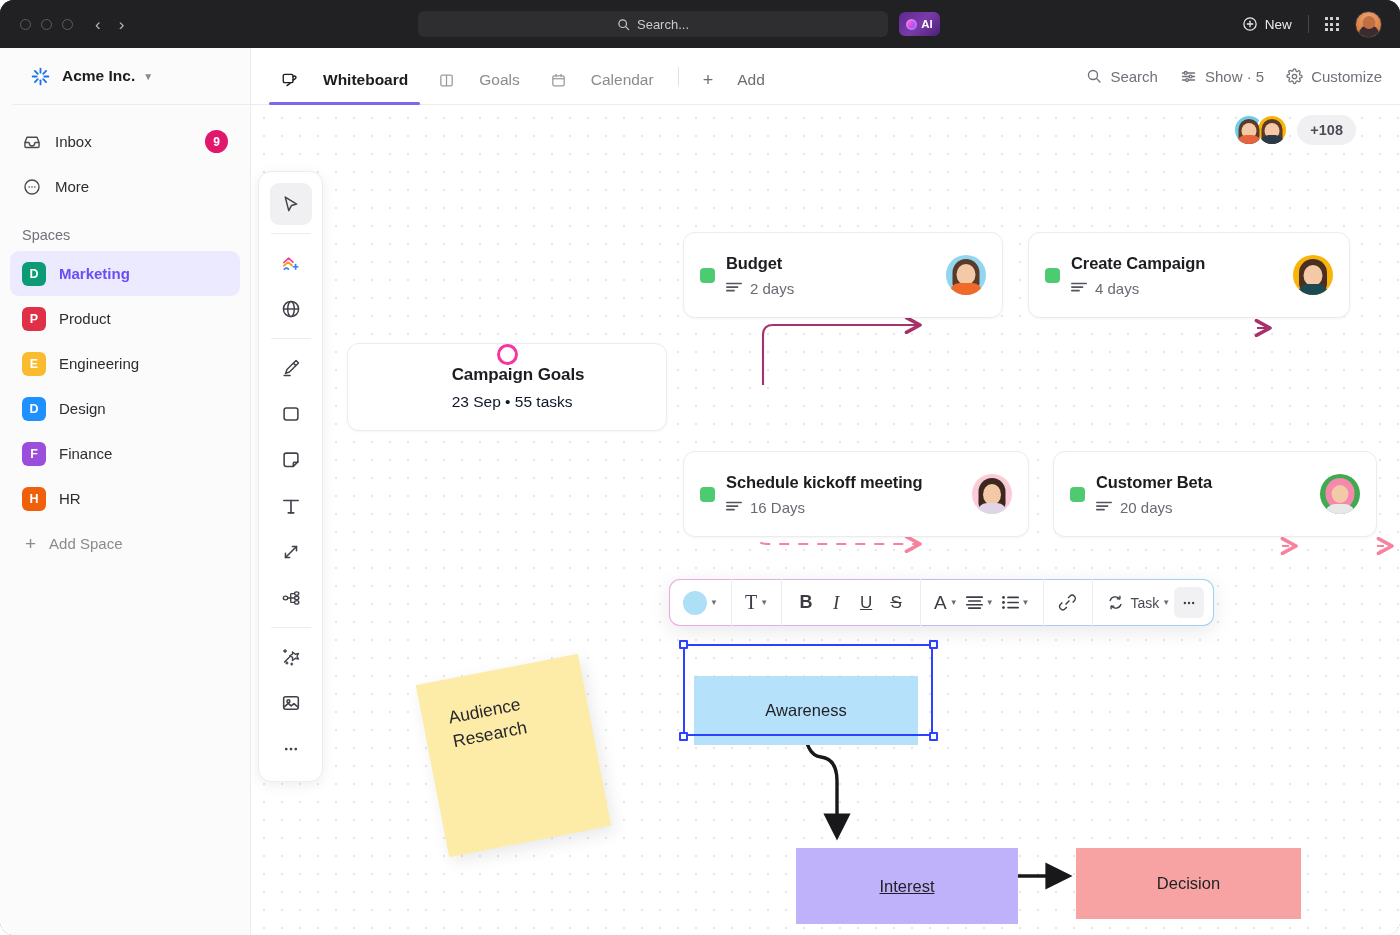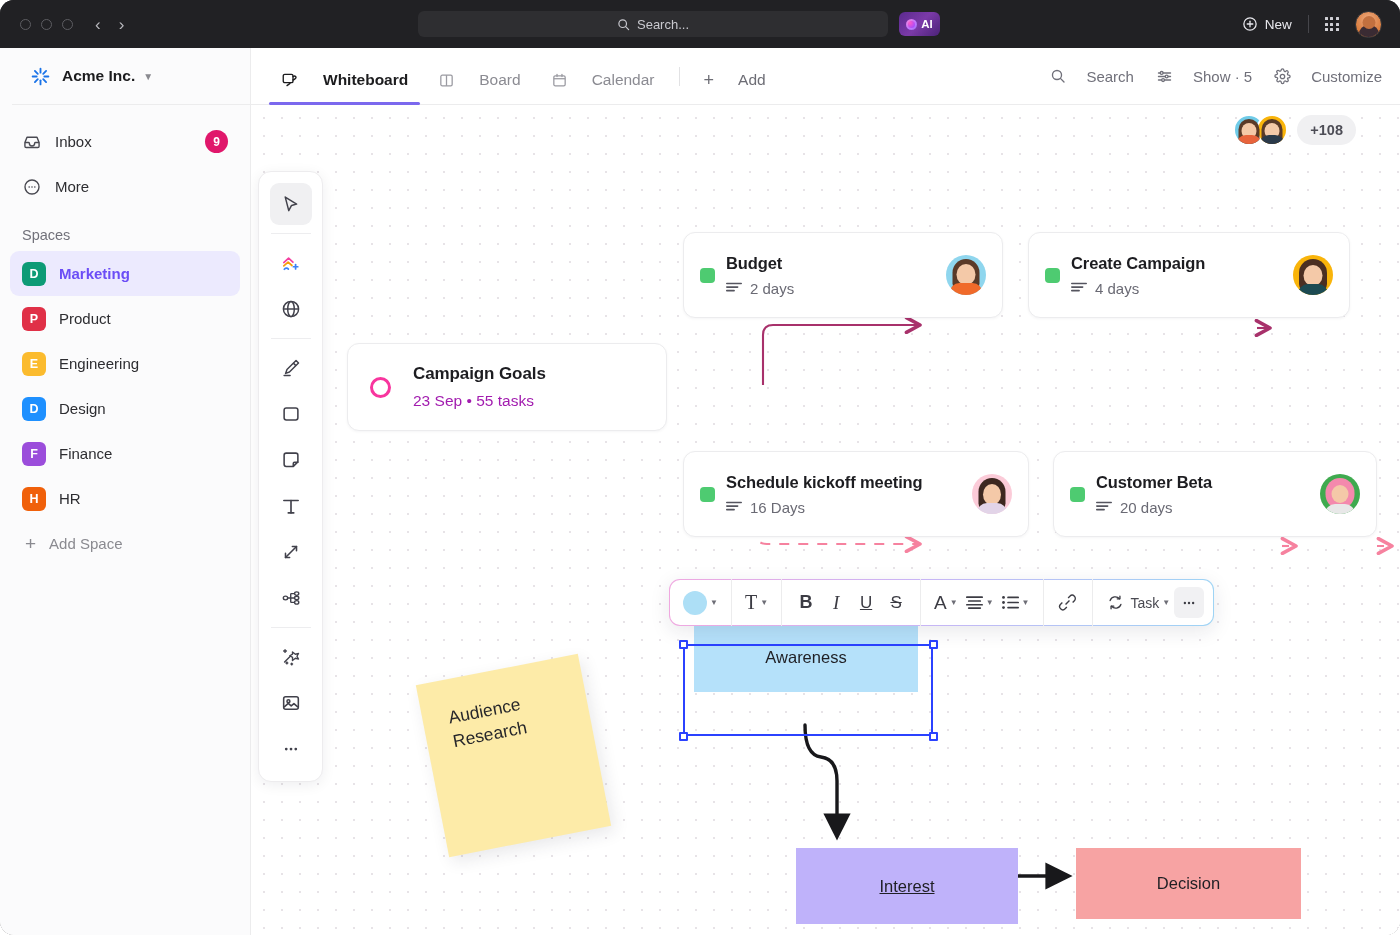--- a/index.html
+++ b/index.html
@@ -148,21 +148,21 @@
   }
   .tab.active { color: #1c1c1e; font-weight: 700; }
   .tab.active::after {
     content: ""; position: absolute; left: 0; right: 0; bottom: 0;
     height: 3px; background: #7b68ee; border-radius: 2px;
   }
   .tab-div { width: 1px; height: 19px; background: #e2e2e4; margin: 0 6px; }
   .tab.add { color: #6d6d75; font-weight: 400; }
 
   .top-right { margin-left: auto; display: flex; align-items: center; gap: 22px; }
-  .tr-item { display: flex; align-items: center; gap: 20px; color: #70707a; font-size: 15px; cursor: pointer; }
+  .tr-item { display: flex; align-items: center; gap: 8px; color: #70707a; font-size: 15px; cursor: pointer; }
 
   
   .canvas {
     position: absolute; top: 57px; left: 0; right: 0; bottom: 0;
     background-color: #ffffff;
     background-image: radial-gradient(#e7e3e7 1.1px, transparent 1.2px);
     background-size: 18px 18px;
     background-position: 4px 4px;
     overflow: hidden;
   }
@@ -213,29 +213,29 @@
   .tc-text { margin-left: 11px; flex: 1; }
   .tc-title { font-size: 16.5px; font-weight: 600; color: #1d1d21; letter-spacing: -.1px; }
   .tc-meta { display: flex; align-items: center; gap: 8px; margin-top: 7px; font-size: 15px; color: #6a6a74; }
   .tc-av { width: 40px; height: 40px; border-radius: 50%; position: relative; overflow: hidden; flex: none; }
 
   
   .goal-card {
     position: absolute; background: #fff;
     border: 1px solid #ececee; border-radius: 12px;
     box-shadow: 0 1px 3px rgba(25,25,50,.045);
-    display: flex; align-items: center; padding: 0 22px;
+    display: flex; align-items: center; padding: 0 22px; flex-direction: column;
   }
   .goal-ring {
     width: 21px; height: 21px; border-radius: 50%;
     border: 3.4px solid #f8359e; flex: none;
   }
   .goal-text { margin-left: 22px; }
   .goal-title { font-size: 17px; font-weight: 600; color: #1d1d21; letter-spacing: -.1px; }
-  .goal-meta { margin-top: 8px; font-size: 15.5px; color: #a21caf; }
+  .goal-meta { margin-top: 8px; font-size: 15.5px; color: #0f172a; }
 
   
   .sticky {
     position: absolute; width: 165px; height: 175px;
     background: #fdeba8; transform: rotate(-11deg);
     box-shadow: 3px 6px 16px rgba(40,40,60,.10);
     padding: 26px 0 0 26px;
   }
   .sticky-txt { font-size: 17.5px; color: #27272b; line-height: 1.38; font-weight: 400; }
 
@@ -412,21 +412,21 @@
               <path d="M16 7.5c3-2 5 .5 3.5 2.2-1.4 1.6-3.5 2.3-3.5 2.3" stroke-linecap="round"></path>
               <path d="M8 19.5l4-3" stroke-linecap="round"></path>
             </svg>
             <span>Whiteboard</span>
           </div>
           <div class="tab">
             <svg width="17" height="17" viewBox="0 0 24 24" fill="none" stroke="#9a9aa1" stroke-width="1.8">
               <rect x="4" y="4.5" width="16" height="15" rx="2"></rect>
                 <line x1="12" y1="4.5" x2="12" y2="19.5"></line>
             </svg>
-            <span>Board</span>
+            <span>Goals</span>
           </div>
           <div class="tab">
             <svg width="17" height="17" viewBox="0 0 24 24" fill="none" stroke="#9a9aa1" stroke-width="1.8">
               <rect x="4" y="5.5" width="16" height="14" rx="2"></rect>
                 <line x1="4" y1="9.5" x2="20" y2="9.5"></line>
               <line x1="8.5" y1="3.5" x2="8.5" y2="6.5" stroke-linecap="round"></line>
               <line x1="15.5" y1="3.5" x2="15.5" y2="6.5" stroke-linecap="round"></line>
             </svg>
             <span>Calendar</span>
           </div>
@@ -700,21 +700,21 @@
         <svg style="position:absolute;left:0;top:0;width:1149px;height:830px;pointer-events:none;">
           <defs>
             <marker id="ah-black" markerWidth="10" markerHeight="10" refX="5" refY="5" orient="auto">
               <path d="M1,1 L9,5 L1,9 Z" fill="#18181b"></path>
             </marker>
           </defs>
           <path d="M554,620 Q554,650 570,652 Q586,654 586,676 L586,722" fill="none" stroke="#18181b" stroke-width="3.4" stroke-linecap="round" marker-end="url(#ah-black)"></path>
           <path d="M754,771 L808,771" fill="none" stroke="#18181b" stroke-width="3.4" stroke-linecap="round" marker-end="url(#ah-black)"></path>
         </svg>
 
-        <div class="shape" style="left:443px;top:518px;width:224px;height:69px;background:#b5e1fa;">
+        <div class="shape" style="left:443px;top:571px;width:224px;height:69px;background:#b5e1fa;">
           <span>Awareness</span>
         </div>
         <div class="sel-box" style="left:432px;top:539px;width:250px;height:92px;"></div>
         <div class="handle" style="left:428px;top:535px;"></div>
         <div class="handle" style="left:678px;top:535px;"></div>
         <div class="handle" style="left:428px;top:627px;"></div>
         <div class="handle" style="left:678px;top:627px;"></div>
 
         <div class="shape" style="left:545px;top:743px;width:222px;height:76px;background:#bfb2fa;text-decoration:underline;">
           <span>Interest</span>

